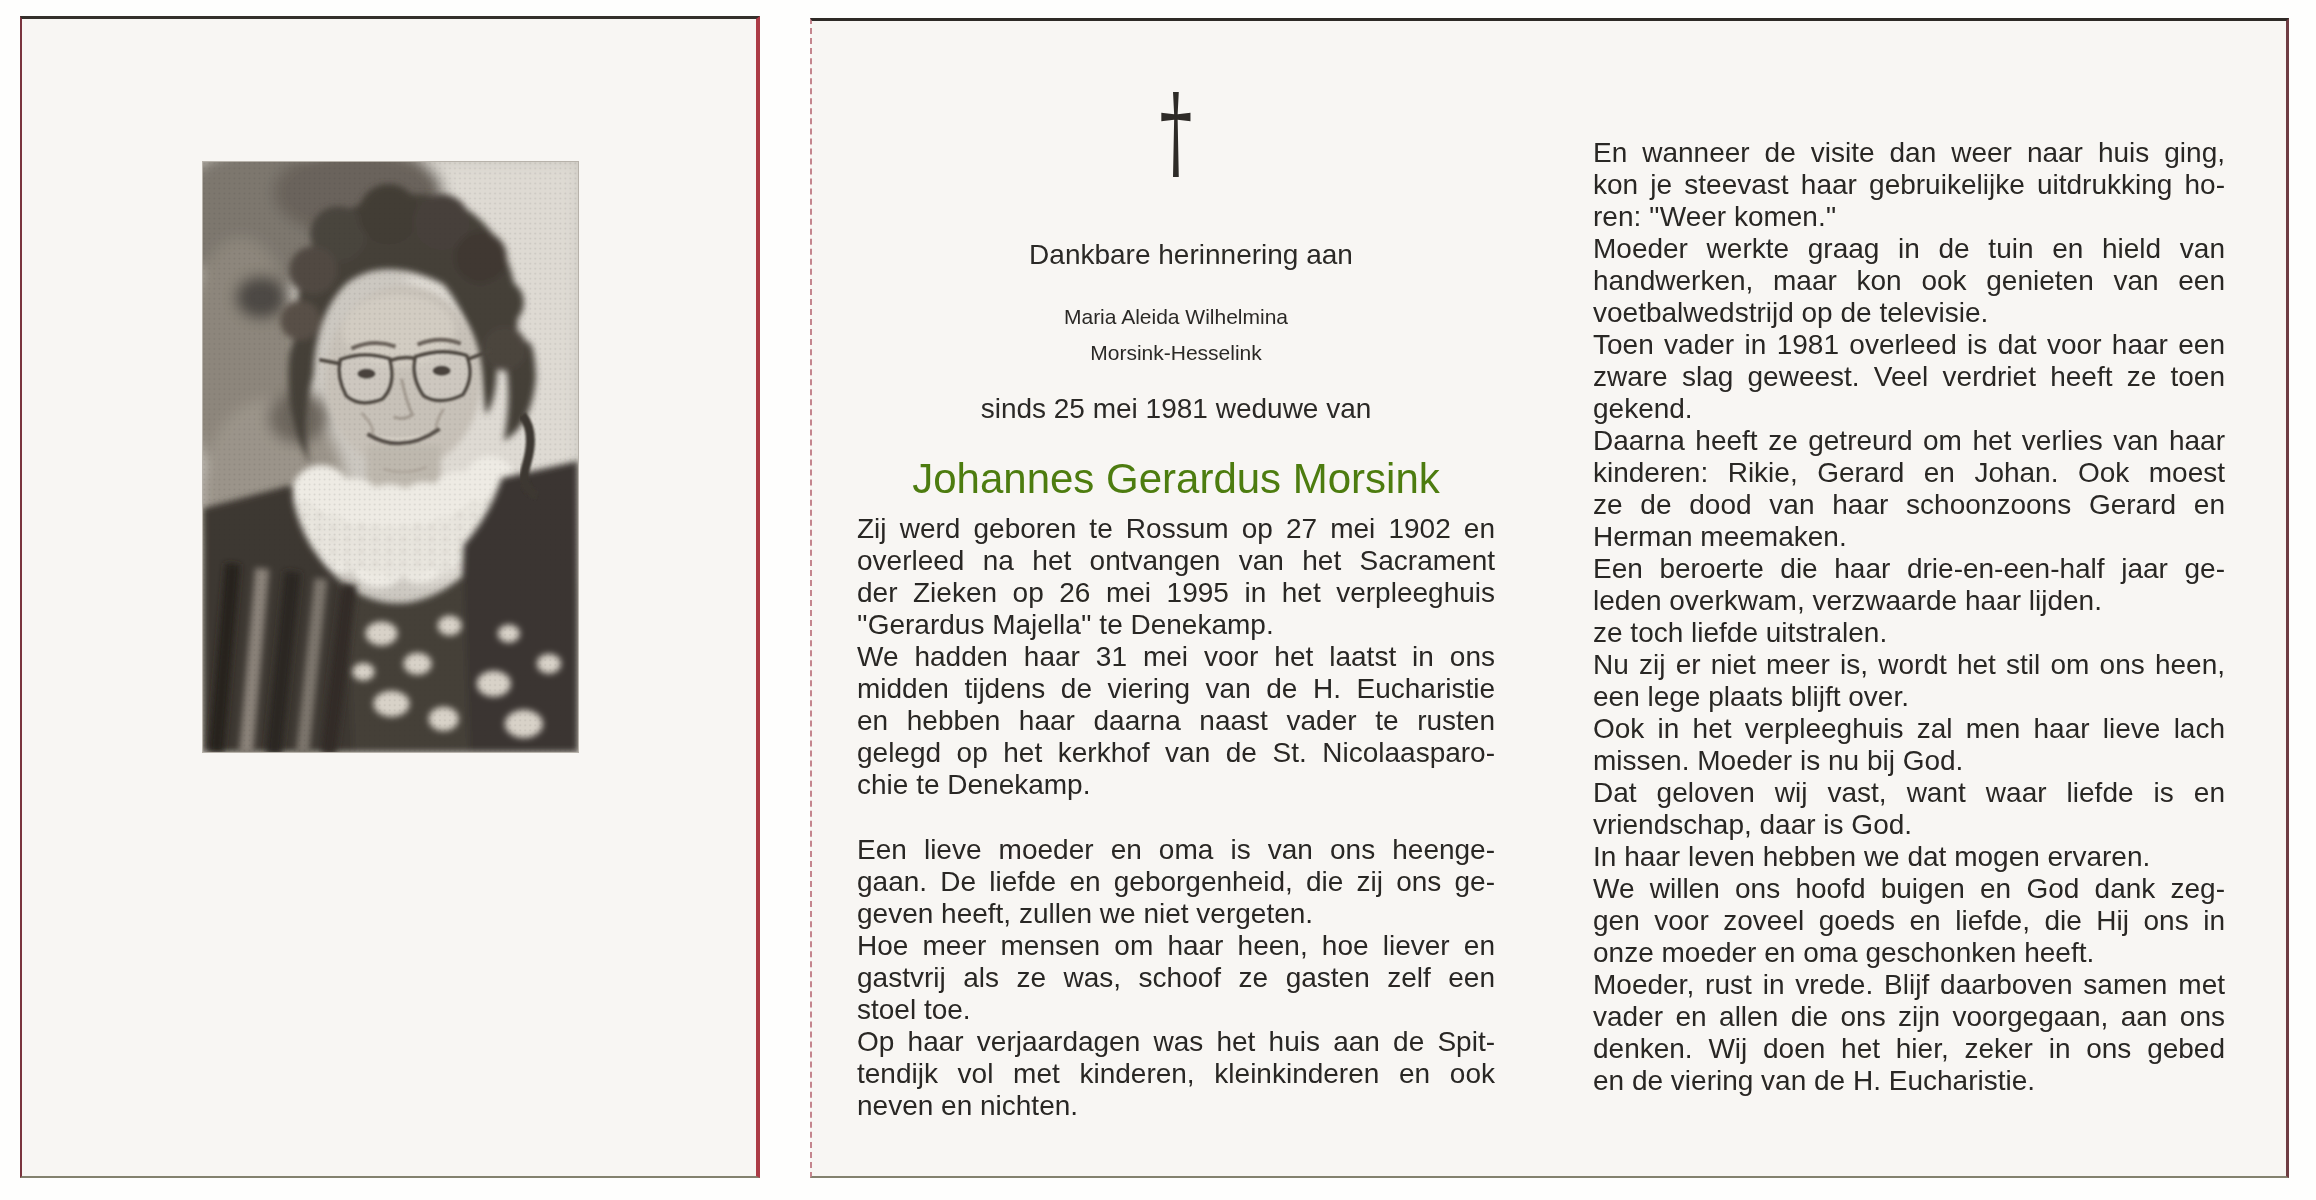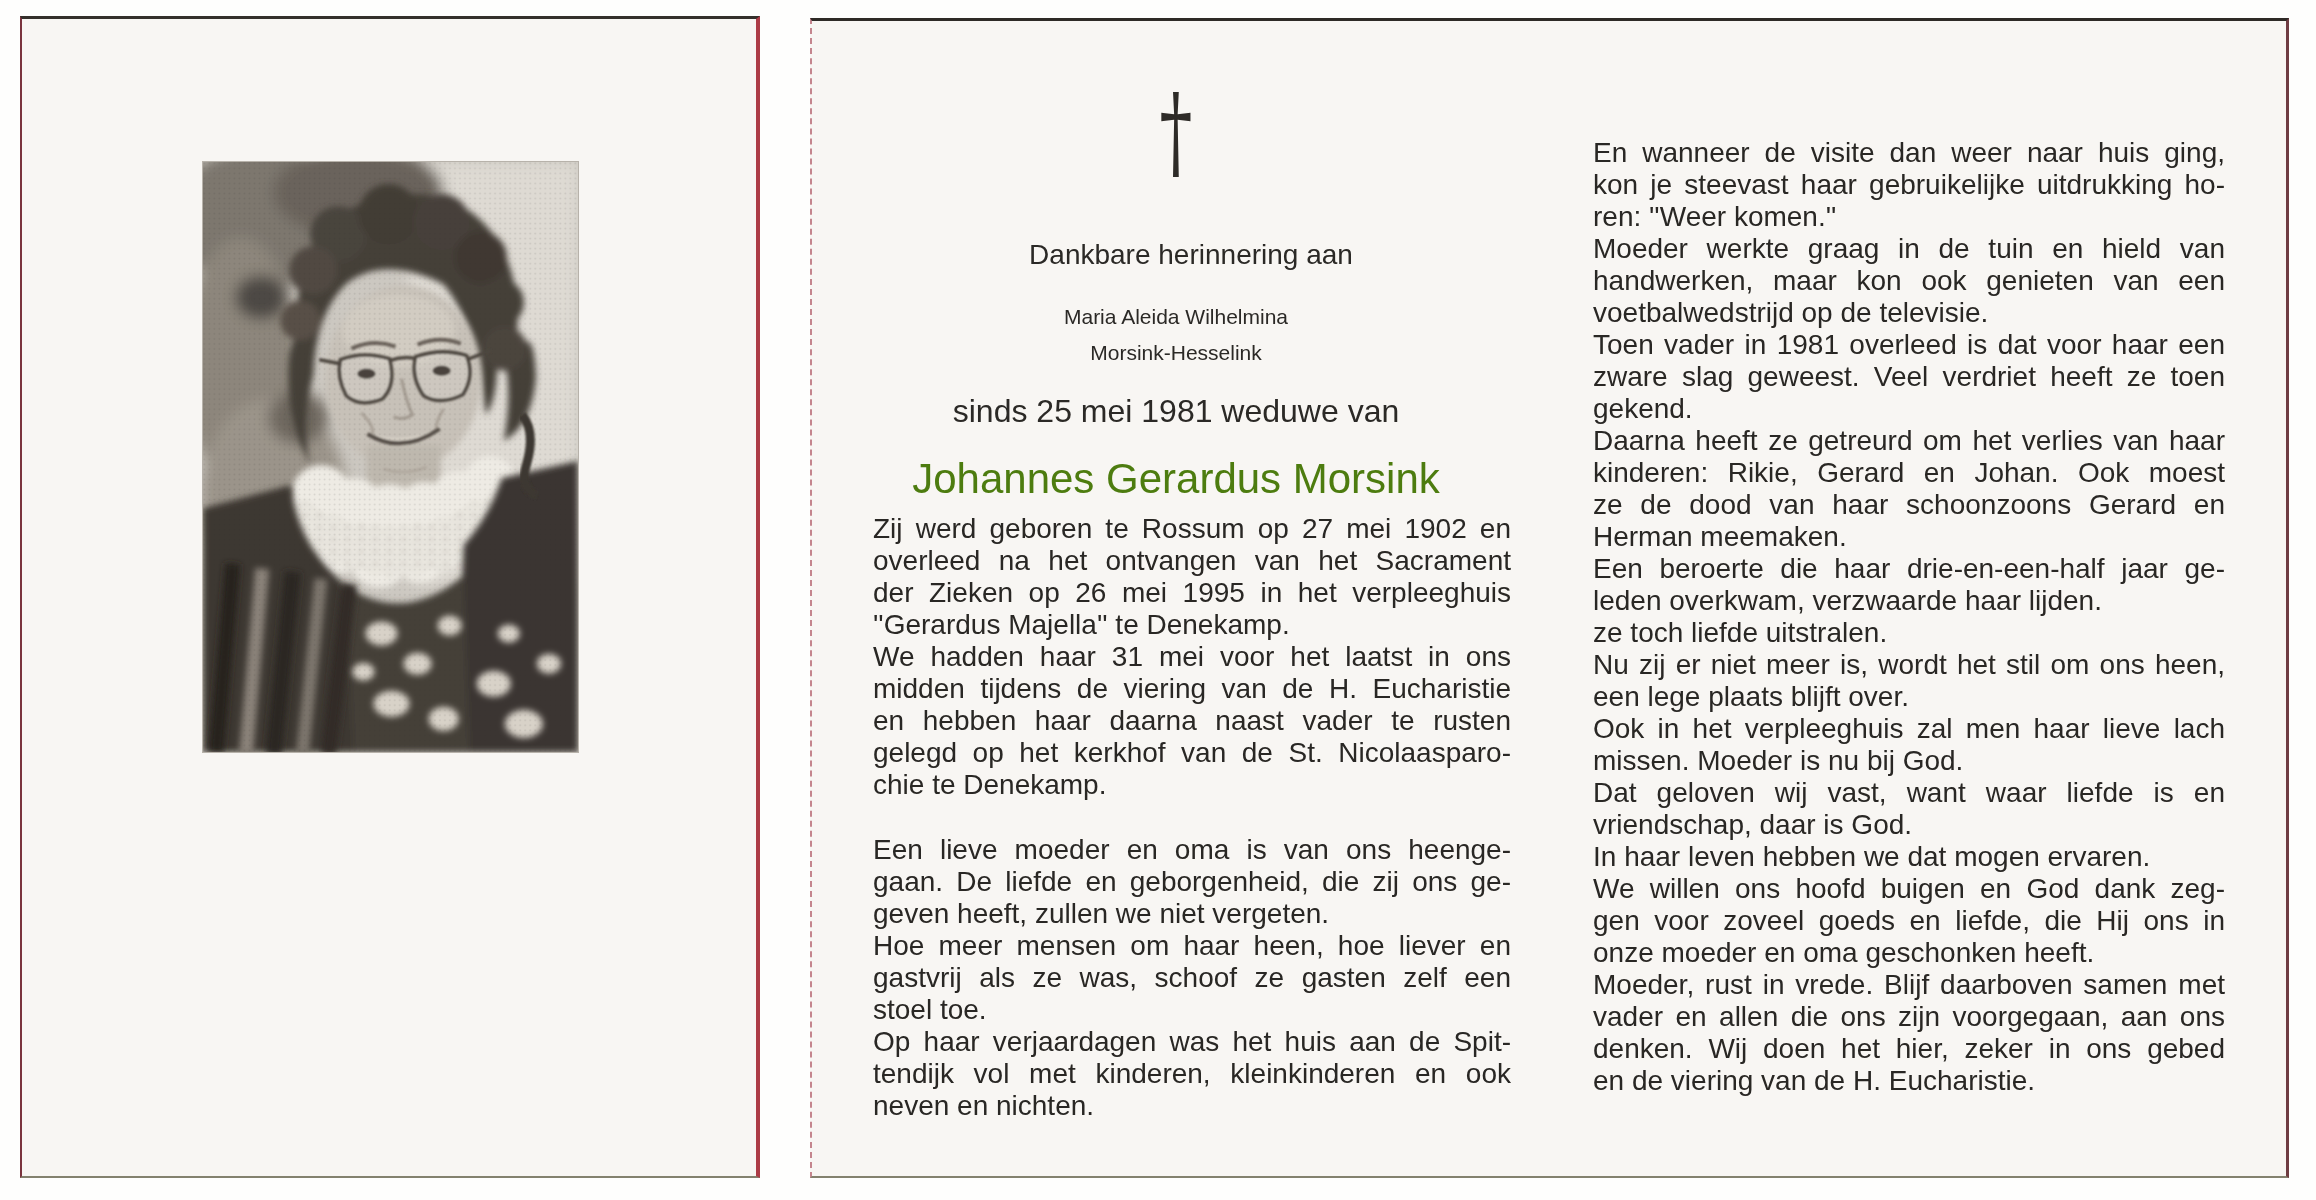--- a/index.html
+++ b/index.html
@@ -22,26 +22,26 @@
 
   .cross{position:absolute;left:45px;top:58px;width:638px;text-align:center;
     font-family:"DejaVu Serif","Liberation Serif",serif;font-size:82px;line-height:88px;color:#2e2b27;
     transform:scaleX(0.8) scaleY(1.25);transform-origin:50% 10%;}
 
   .h-dedication{position:absolute;left:60px;top:218px;width:638px;text-align:center;
     font-size:28px;color:#2b2926;}
   .h-name{position:absolute;left:45px;top:278px;width:638px;text-align:center;
     font-size:21px;line-height:36px;color:#2b2926;}
   .h-widow{position:absolute;left:45px;top:372px;width:638px;text-align:center;
-    font-size:32px;color:#2b2926;}
+    font-size:28px;color:#2b2926;}
   .h-husband{position:absolute;left:45px;top:434px;width:638px;text-align:center;
     font-size:42px;color:#4d7c0f;}
 
   .col{position:absolute;font-size:28px;line-height:32px;color:#292724;}
-  .col.mid{left:45px;top:492px;width:638px;margin-left:16px;}
+  .col.mid{left:45px;top:492px;width:638px;}
   .col.rgt{left:781px;top:116px;width:632px;}
   .col.mid .block:nth-child(3){margin-top:33px;}
   .line{height:32px;overflow:hidden;white-space:nowrap;}
   .line.j{text-align:justify;text-align-last:justify;white-space:normal;}
 </style>
 </head>
 <body>
 
 <div class="page">
 

